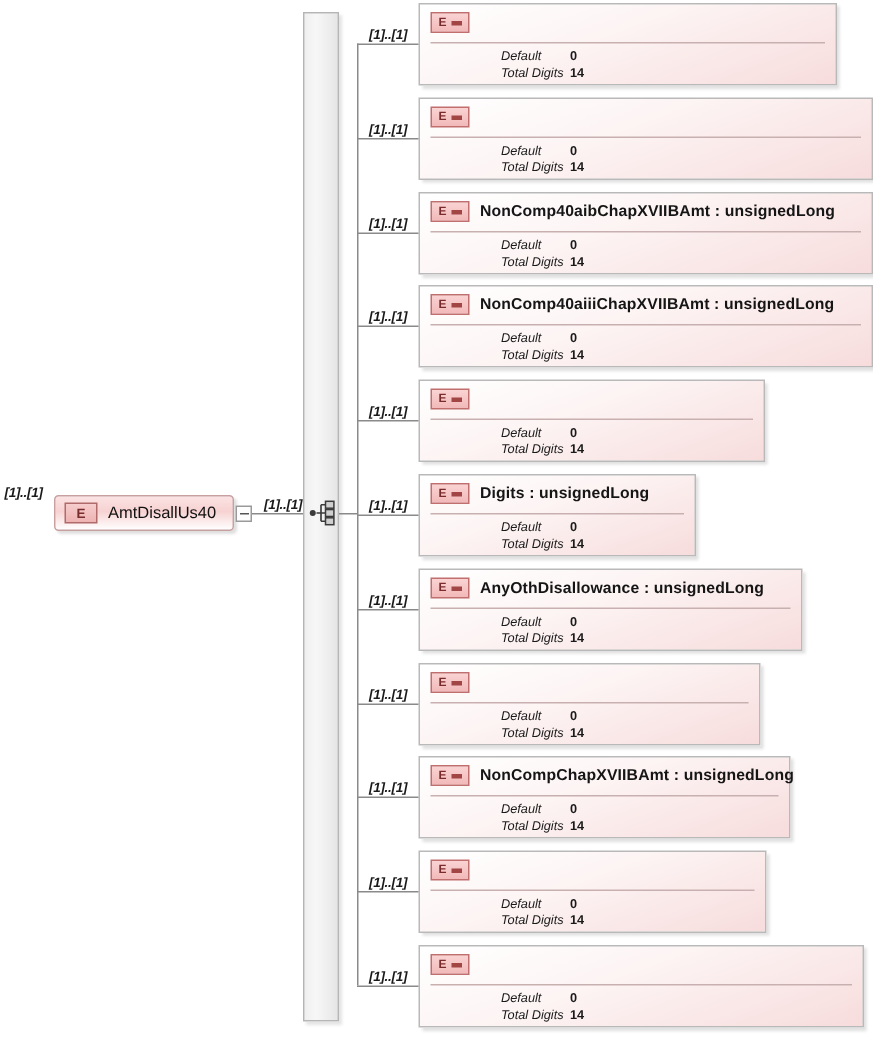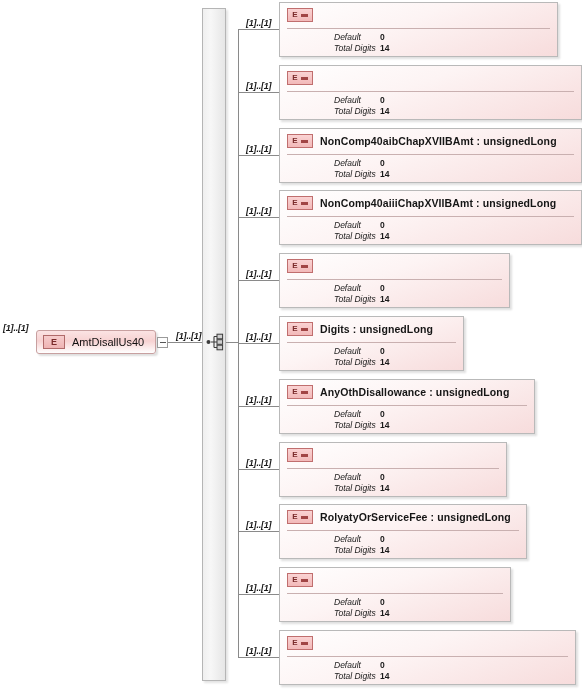--- a/index.html
+++ b/index.html
@@ -301,21 +301,21 @@
       </div>
     </div>
     <div class="hline" style="left: 238px; top: 469px; width: 41px;"></div>
     <div class="card" style="left: 246px; top: 458px;">[1]..[1]</div>
     <div class="el-box" style="left: 279px; top: 504px; width: 248px; height: 55px;">
       <div class="el-head">
         <span class="etag2">
           <b>E</b>
           <i></i>
         </span>
-        <span class="el-name">RolyatyOrServiceFee : unsignedLong</span>
+        <span class="el-name">NonCompChapXVIIBAmt : unsignedLong</span>
       </div>
       <div class="el-sep"></div>
       <div class="facets">
         <div class="frow">
           <span class="fkey">Default</span>
           <span class="fval">0</span>
         </div>
         <div class="frow">
           <span class="fkey">Total Digits</span>
           <span class="fval">14</span>

